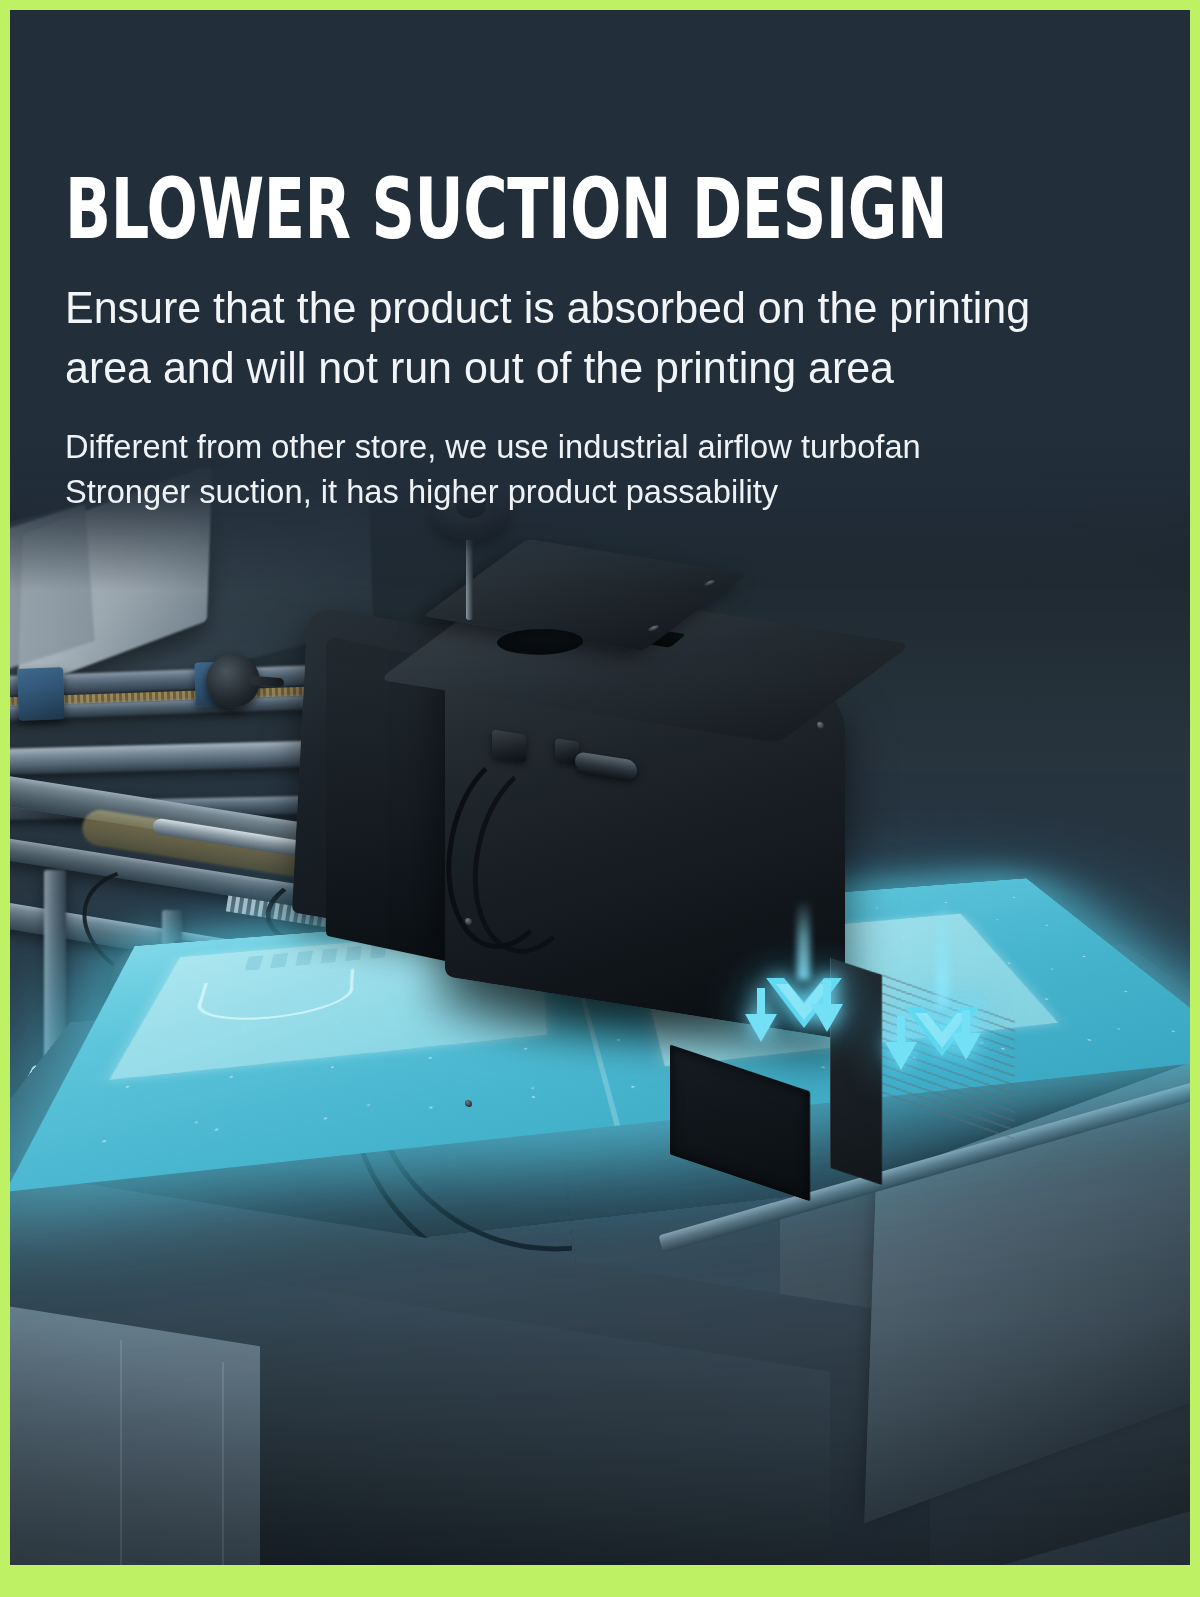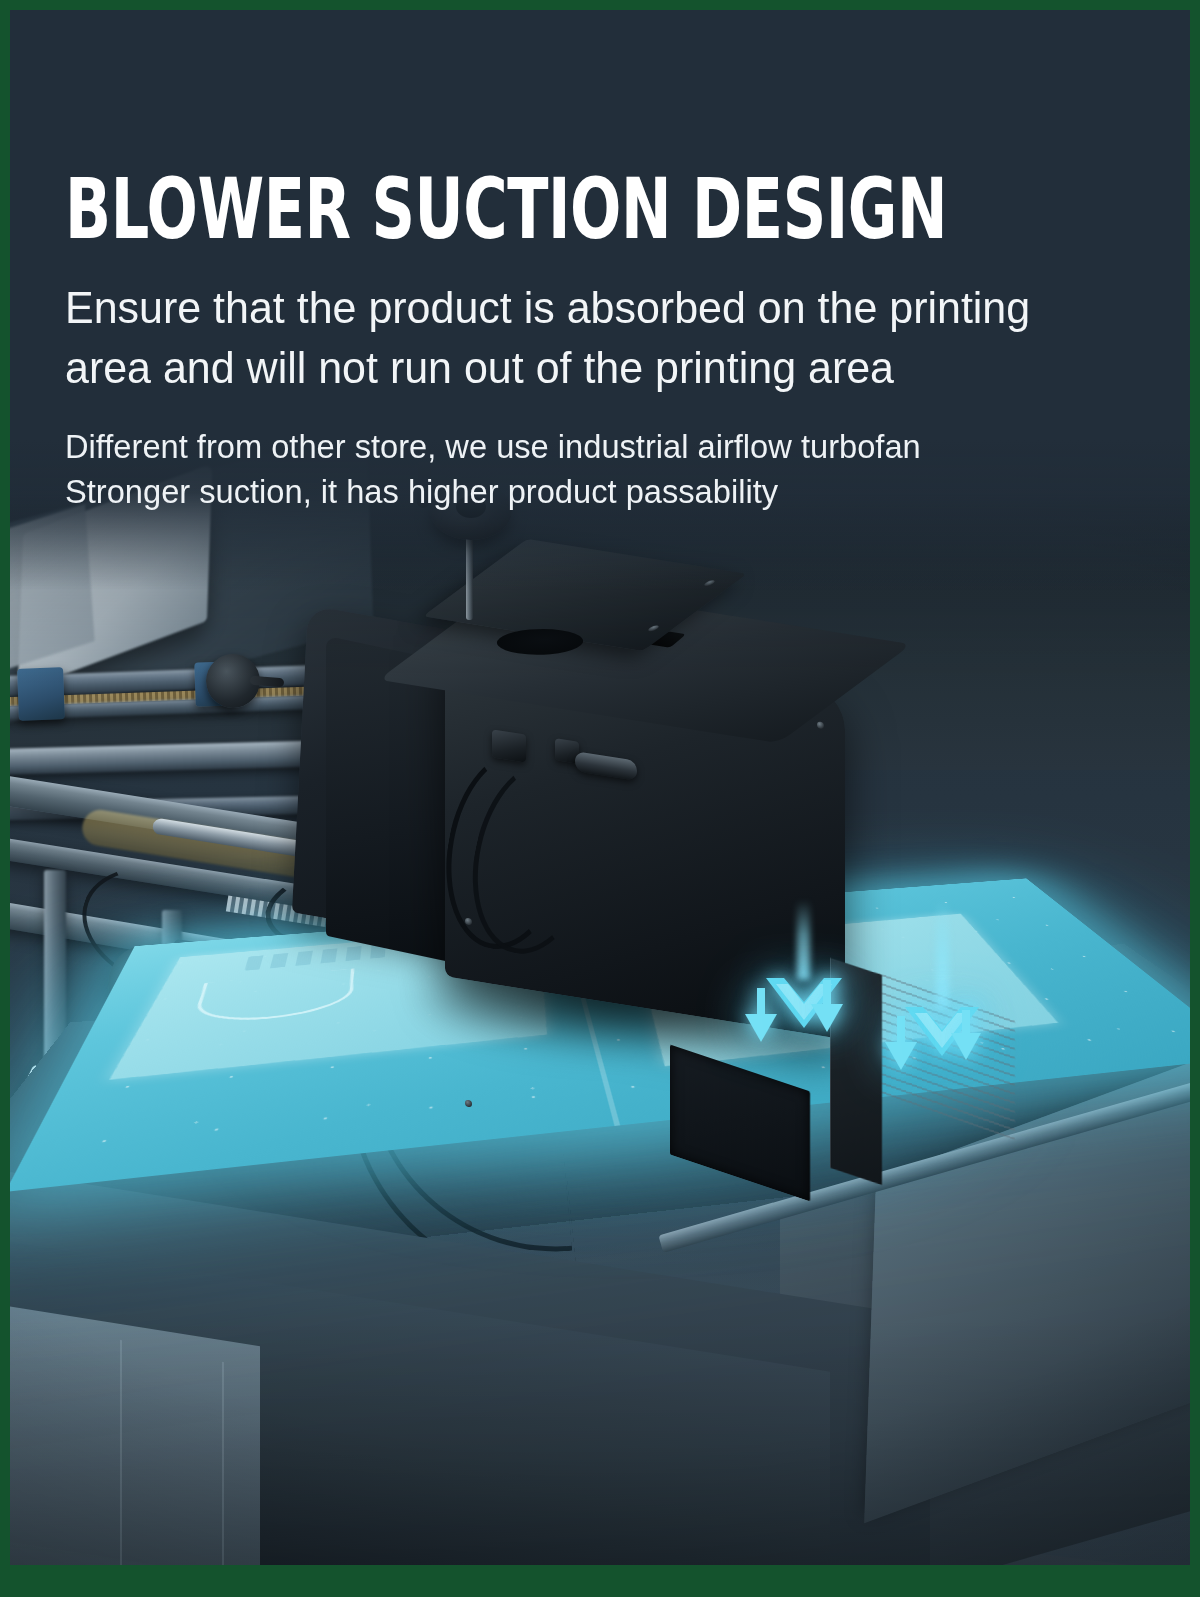--- a/index.html
+++ b/index.html
@@ -8,21 +8,21 @@
     width:1200px; height:1597px;
     background:#ffffff;
     font-family:"Liberation Sans", sans-serif;
     overflow:hidden;
   }
 
   
   .page {
     position:relative;
     width:1200px; height:1597px;
-    background:#14532d;
+    background:#bef264;
     overflow:hidden;
   }
   .card {
     position:absolute;
     left:10px; top:10px;
     width:1180px; height:1555px;
     background:#222e3a;
     overflow:hidden;
   }
 

